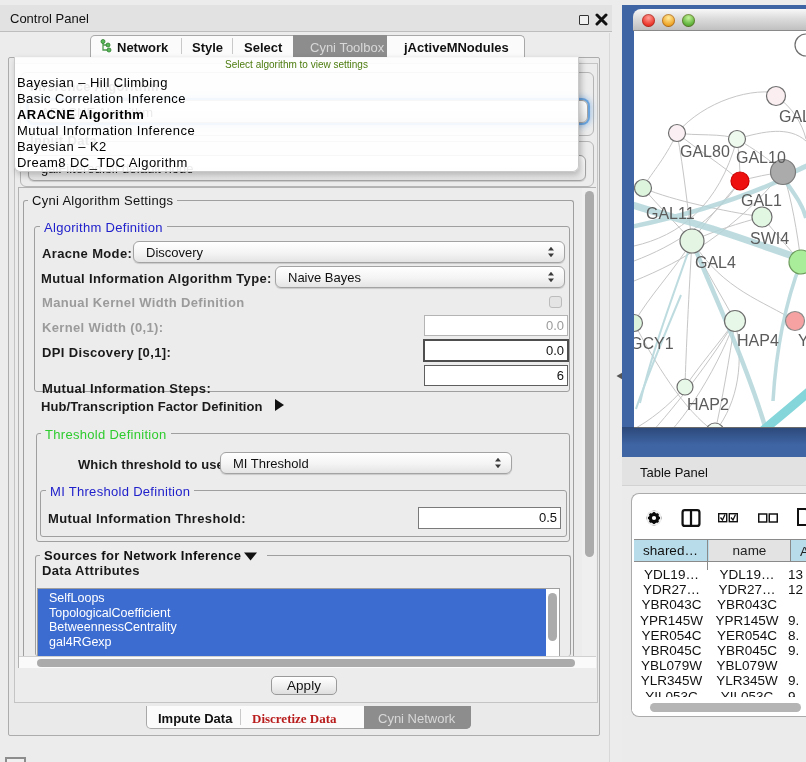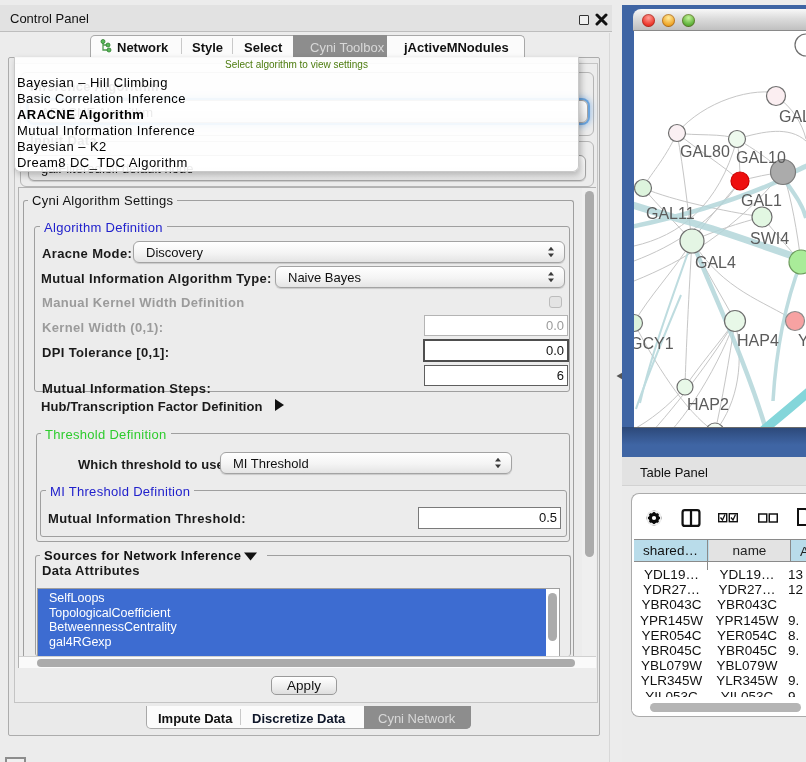--- a/index.html
+++ b/index.html
@@ -82,21 +82,21 @@
       <path d="M4.5 13 L7.8 8.8 H1.2 Z" fill="#3a3a3a"></path>
     </svg>
 </div>
 
 <div class="abs lbl" style="left:42px; top:295px; color:#9b9b9b;">Manual Kernel Width Definition</div>
 <div class="abs" style="left:549px; top:296px; width:13px; height:12px; background:#e4e4e4; border:1px solid #bcbcbc; border-radius:3px;"></div>
 
 <div class="abs lbl" style="left:42px; top:320px; color:#9b9b9b;">Kernel Width (0,1):</div>
 <div class="tfield" style="left:424px; top:315px; width:144px; height:21px; border:1px solid #b4b4b4; color:#9b9b9b; line-height:19px;">0.0</div>
 
-<div class="abs lbl" style="left:42px; top:345px;">DPI Tolerance [0,1]:</div>
+<div class="abs lbl" style="left:42px; top:345px;">DPI Discovery [0,1]:</div>
 <div class="tfield" style="left:423px; top:339px; width:146px; height:23px; border:2px solid #4e4e4e; color:#111; line-height:19px;">0.0</div>
 
 <div class="abs lbl" style="left:42px; top:381px;">Mutual Information Steps:</div>
 <div class="tfield" style="left:424px; top:365px; width:144px; height:21px; border:1px solid #5e5e5e; color:#111; line-height:19px;">6</div>
 
 <div class="abs lbl" style="left:41px; top:399px; letter-spacing:0.1px;">Hub/Transcription Factor Definition</div>
 <svg class="abs" style="left:273px; top:398px;" width="12" height="14" viewBox="0 0 12 14">
     <path d="M2 1 L11 7 L2 13 Z" fill="#111"></path>
   </svg>
 
@@ -135,21 +135,21 @@
 <div class="abs" style="left:585px; top:191px; width:9px; height:366px; background:#ababab; border-radius:5px;"></div>
 <div class="abs" style="left:19px; top:656px; width:577px; height:12px; background:#fafafa; border-top:1px solid #d0d0d0;"></div>
 <div class="abs" style="left:37px; top:659px; width:538px; height:8px; background:#ababab; border-radius:4px;"></div>
 
 <div class="abs" style="left:271px; top:676px; width:66px; height:19px; background:linear-gradient(#ffffff,#ededed 60%,#dedede); border:1px solid #9a9a9a; border-radius:5px; text-align:center; font-size:13.5px; line-height:17px; color:#111;">Apply</div>
 
 <div class="abs" style="left:146px; top:706px; width:325px; height:23px; background:#fbfbfb; border:1px solid #a8a8a8; border-top:none; border-radius:0 0 5px 5px;"></div>
 <div class="abs" style="left:364px; top:706px; width:107px; height:23px; background:#8d8d8d; border-radius:0 0 5px 0;"></div>
 <div class="abs" style="left:158px; top:711px; font-size:13px; font-weight:bold; color:#111;">Impute Data</div>
 <div class="tabsep" style="left:240px; top:709px; height:16px;"></div>
-<div class="abs" style="left:252px; top:711px; font-size:13px; font-weight:bold; color:#0f172a;">Discretize Data</div>
+<div class="abs" style="left:252px; top:711px; font-size:13px; font-weight:bold; color:#b91c1c;font-family:Liberation Serif, serif;">Discretize Data</div>
 <div class="abs" style="left:378px; top:711px; font-size:13px; color:#d8d8d8;">Cyni Network</div>
 
 <div class="abs" style="left:14px; top:57px; width:565px; height:115px; background:rgba(255,255,255,0.91); border:1px solid #c9c9c9; border-top:none; border-radius:0 0 6px 6px; box-shadow:2px 3px 6px rgba(0,0,0,0.25);"></div>
 <div class="abs" style="left:14px; top:59px; width:565px; text-align:center; font-size:10px; color:#4d7c0f;">Select algorithm to view settings</div>
 <div class="abs" style="left:17px; top:75px; font-size:13px; color:#000; line-height:16px; letter-spacing:0.45px;">Bayesian – Hill Climbing<br>Basic Correlation Inference<br><b>ARACNE Algorithm</b><br>Mutual Information Inference<br>Bayesian – K2<br>Dream8 DC_TDC Algorithm</div>
 
 <div class="abs" style="left:5px; top:757px; width:21px; height:16px; background:#f0f0f0; border:2px solid #8d8d8d;"></div>
 
 <div class="abs" style="left:609px; top:33px; width:1px; height:729px; background:#d8d8d8;"></div>
 <svg class="abs" style="left:616px; top:372px;" width="7" height="8" viewBox="0 0 7 8">

